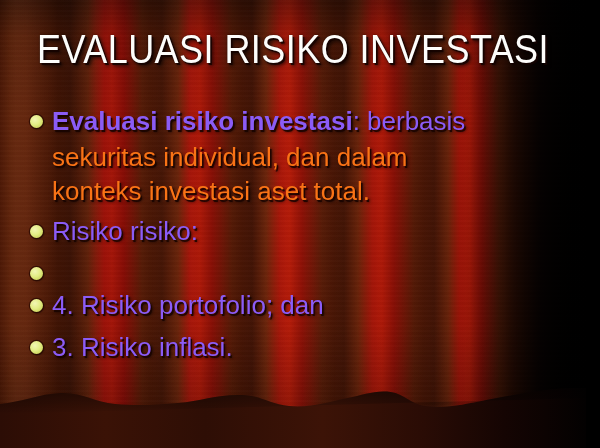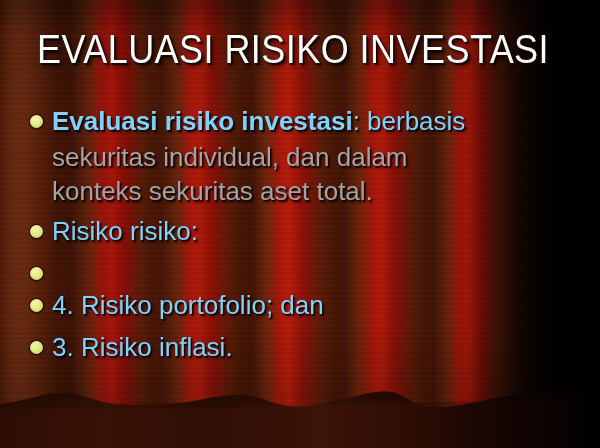--- a/index.html
+++ b/index.html
@@ -175,32 +175,32 @@
     width: 13px;
     height: 13px;
     border-radius: 50%;
     background: radial-gradient(circle at 38% 34%, #f2f6b4 0%, #e2ec84 45%, #c9d45c 80%, #a8b243 100%);
     box-shadow: 0 0 0 1.2px rgba(40,8,2,0.75), 1px 1px 2px rgba(0,0,0,0.55);
     margin-top: 11px;
     margin-right: 9px;
   }
 
   .line-text {
-    color: #7dd3fc;
+    color: #8b5cf6;
     font-size: 26px;
     line-height: 34px;
     text-shadow:
       1.5px 1.5px 0 rgba(25,3,0,0.85),
       2px 2px 3px rgba(0,0,0,0.7);
   }
   .line-text.lead { font-size: 26px; }
   .line-text b { font-weight: 700; }
 
   .cont-line {
-    color: #a3a3a3;
+    color: #f97316;
     font-size: 26px;
     line-height: 34px;
     margin-left: 22px;
     text-shadow:
       1.5px 1.5px 0 rgba(25,3,0,0.85),
       2px 2px 3px rgba(0,0,0,0.7);
   }
 
   .gap-sm { height: 6px; }
 </style>
@@ -246,21 +246,21 @@
 
   <div class="body">
 
     <div class="bullet-row">
       <span class="dot"></span>
       <div class="line-text lead">
         <b>Evaluasi risiko investasi</b><span>: berbasis</span>
       </div>
     </div>
     <div class="cont-line">sekuritas individual, dan dalam</div>
-    <div class="cont-line">konteks sekuritas aset total.</div>
+    <div class="cont-line">konteks investasi aset total.</div>
 
     <div class="gap-sm"></div>
 
     <div class="bullet-row">
       <span class="dot"></span>
       <div class="line-text">Risiko risiko:</div>
     </div>
 
     <div class="gap-sm"></div>
 

